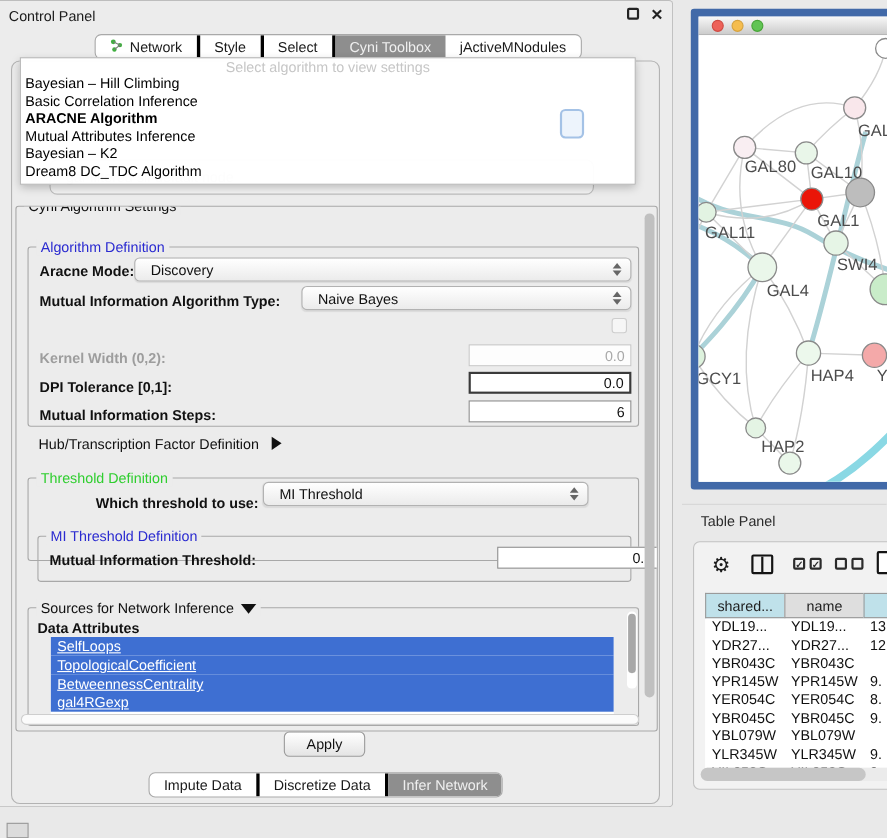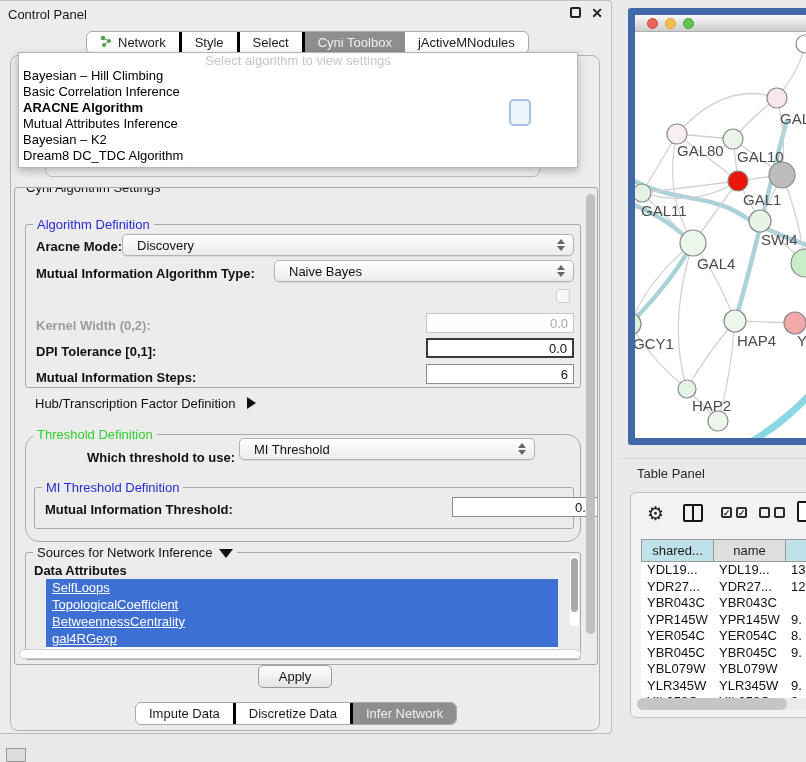--- a/index.html
+++ b/index.html
@@ -212,21 +212,21 @@
 
       <span class="abs b" style="left:10px; top:145px;">Mutual Information Steps:</span>
       <input class="field" style="left: 400px; top: 139px; width: 148px;" value="6">
     </div>
 
     <div class="abs" style="left:20px; top:208px;">
       <span>Hub/Transcription Factor Definition</span>
       <span class="tri-r"></span>
     </div>
 
-    <div class="grp" style="left:10px; top:246px; width:556px; height:108px;border-radius:14px;">
+    <div class="grp" style="left:10px; top:246px; width:556px; height:76px;">
       <span class="grp-label lbl-green">Threshold Definition</span>
 
       <span class="abs b" style="left:61px; top:15px;">Which threshold to use:</span>
       <div class="combo" style="left:213px; top:3px; width:296px;">
         <span>MI Threshold</span>
         <span class="stp">
             <i class="up"></i>
             <i class="dn"></i>
           </span>
       </div>

